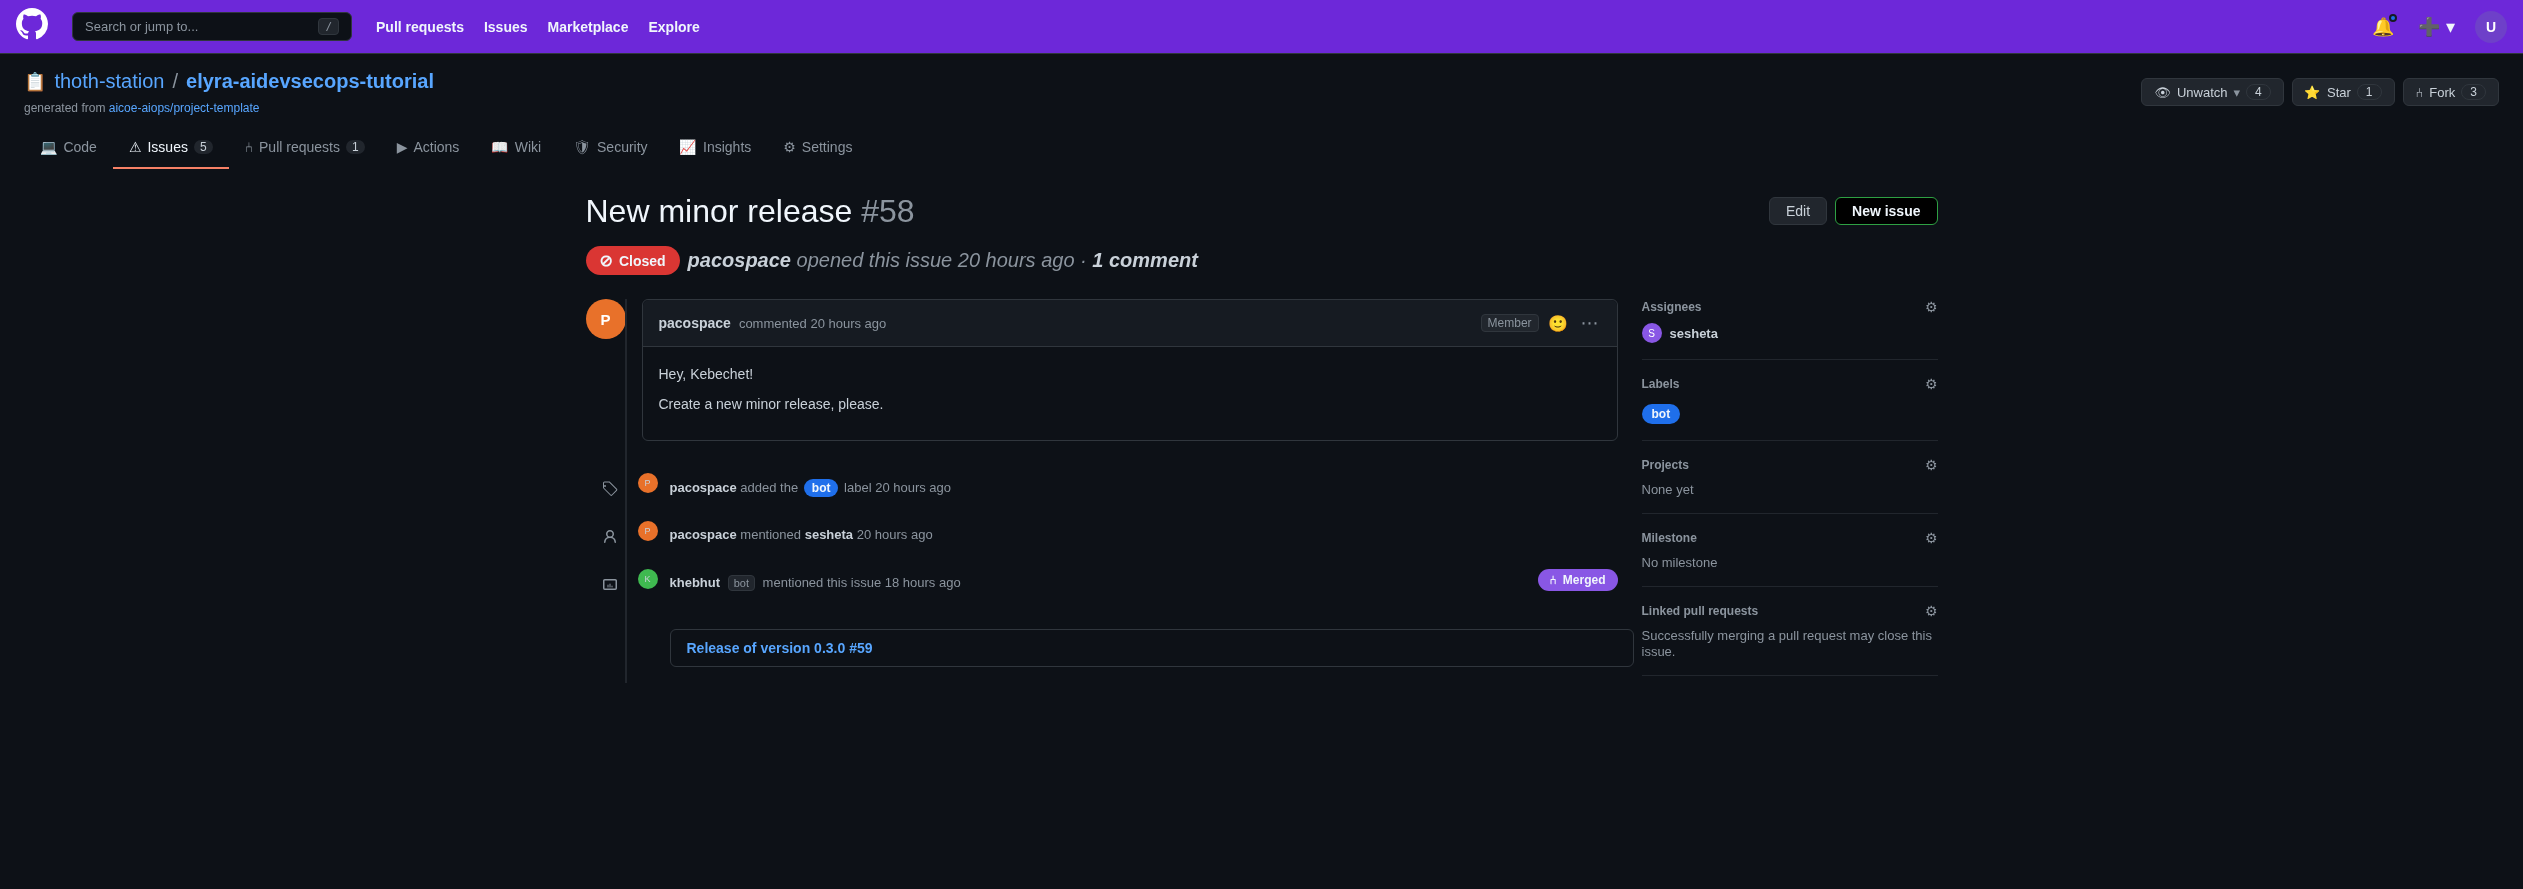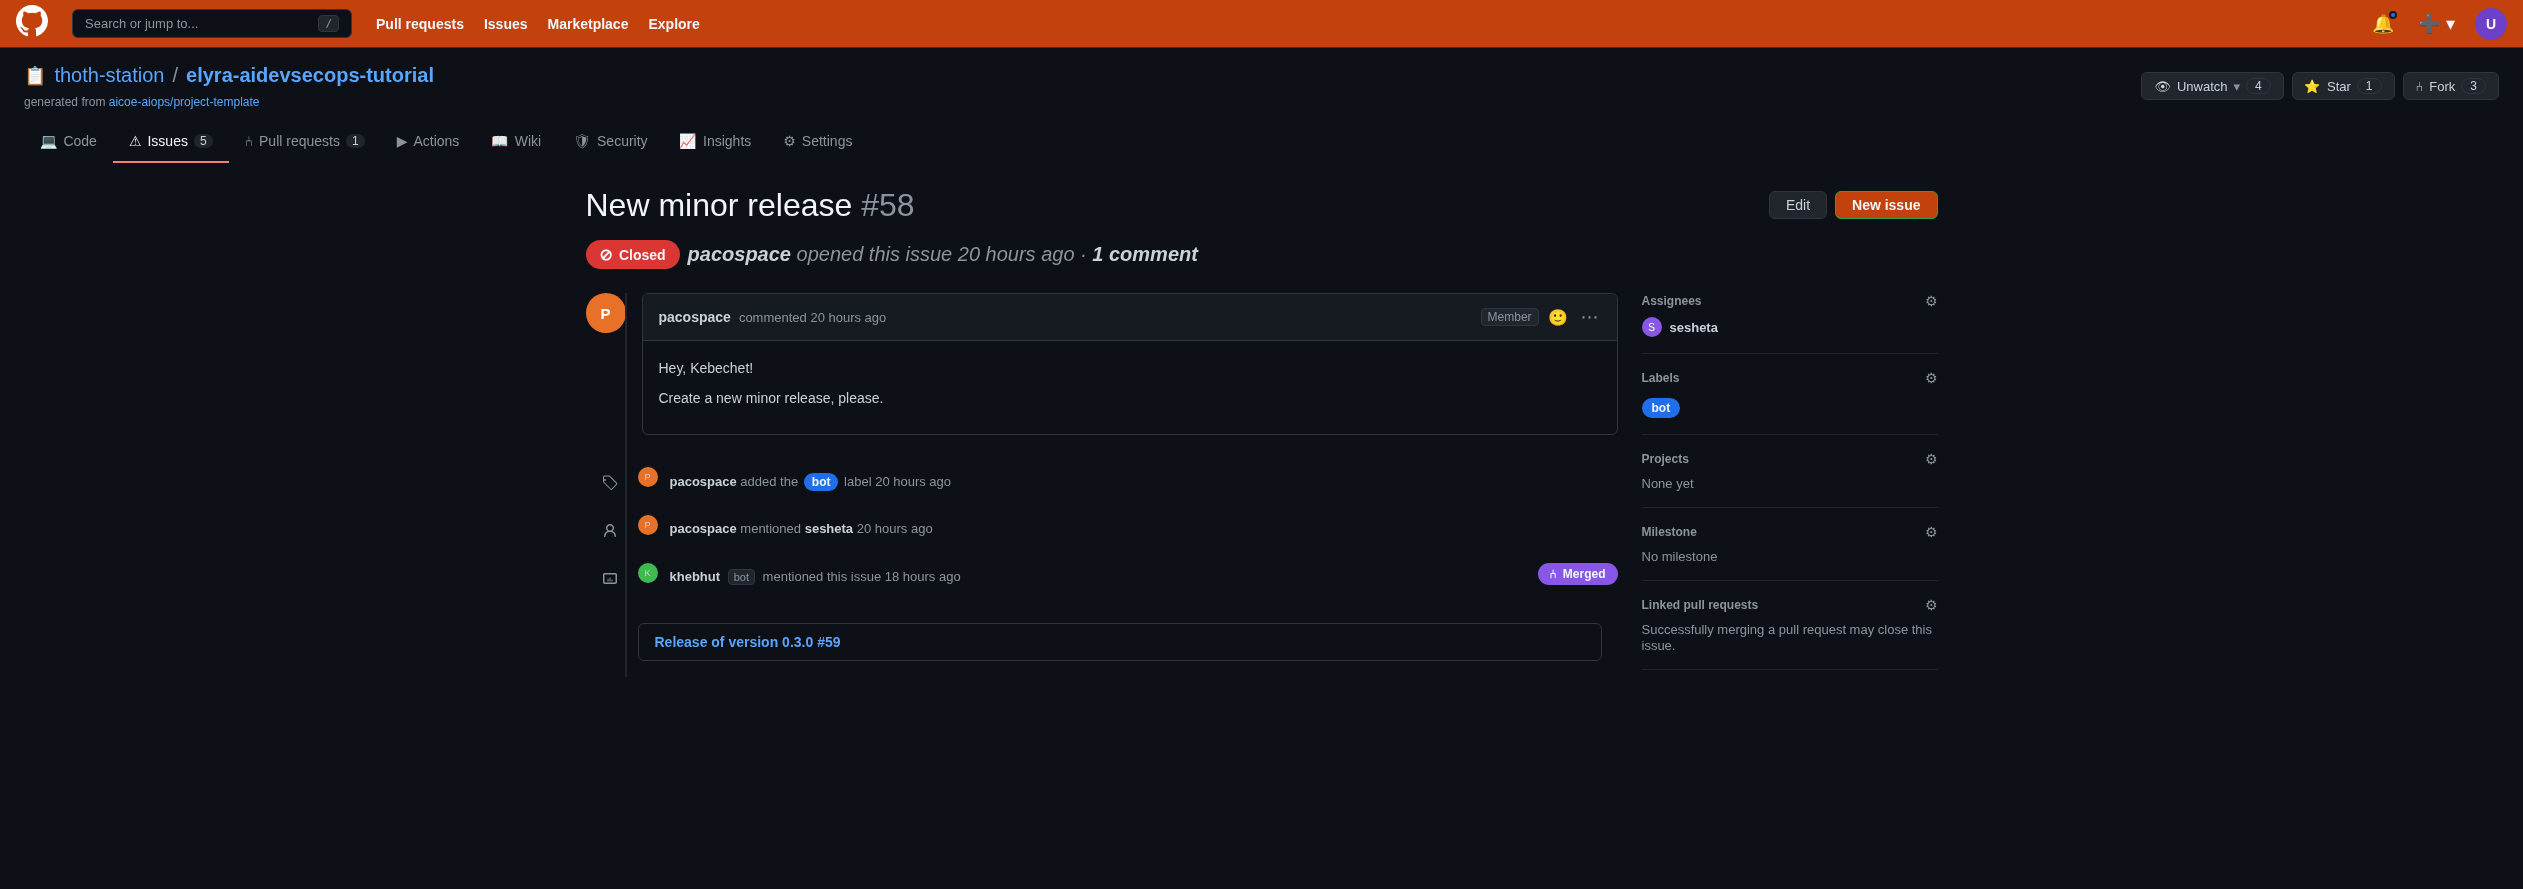--- a/index.html
+++ b/index.html
@@ -6,26 +6,26 @@
     body {
       background: #0d1117;
       color: #c9d1d9;
       font-family: -apple-system, BlinkMacSystemFont, 'Segoe UI', Helvetica, Arial, sans-serif;
       font-size: 14px;
       min-height: 100vh;
     }
 
     
     .top-nav {
-      background: #c2410c;
+      background: #6d28d9;
       border-bottom: 1px solid #30363d;
       display: flex;
       align-items: center;
       padding: 0 16px;
-      height: 48px;
+      height: 54px;
       gap: 16px;
     }
     .top-nav-logo {
       color: #f0f6fc;
       font-size: 24px;
       margin-right: 8px;
     }
     .top-nav-search {
       background: #0d1117;
       border: 1px solid #30363d;
@@ -207,21 +207,21 @@
     .btn-edit {
       background: #21262d;
       border: 1px solid #30363d;
       border-radius: 6px;
       color: #c9d1d9;
       padding: 5px 16px;
       font-size: 14px;
       cursor: pointer;
     }
     .btn-new-issue {
-      background: #c2410c;
+      background: #000000;
       border: 1px solid #2ea043;
       border-radius: 6px;
       color: #f0f6fc;
       padding: 5px 16px;
       font-size: 14px;
       cursor: pointer;
       font-weight: 600;
     }
 
     
@@ -714,21 +714,21 @@
             <span>mentioned this issue</span>
             <span>18 hours ago</span>
           </div>
           <div style="margin-left:auto;">
             <span class="merged-badge">
               <span>⑃</span>
               <span>Merged</span>
             </span>
           </div>
         </div>
-        <div style="margin-left:44px; margin-top:8px; width: calc(100% - 60px);">
+        <div style="margin-left:76px; margin-top:8px; width: calc(100% - 60px);">
           <div class="pr-ref-card">
             <span class="pr-ref-text">
               <a href="#">Release of version 0.3.0</a>
               <a href="#">#59</a>
             </span>
           </div>
         </div>
       </div>
 
     </div>

